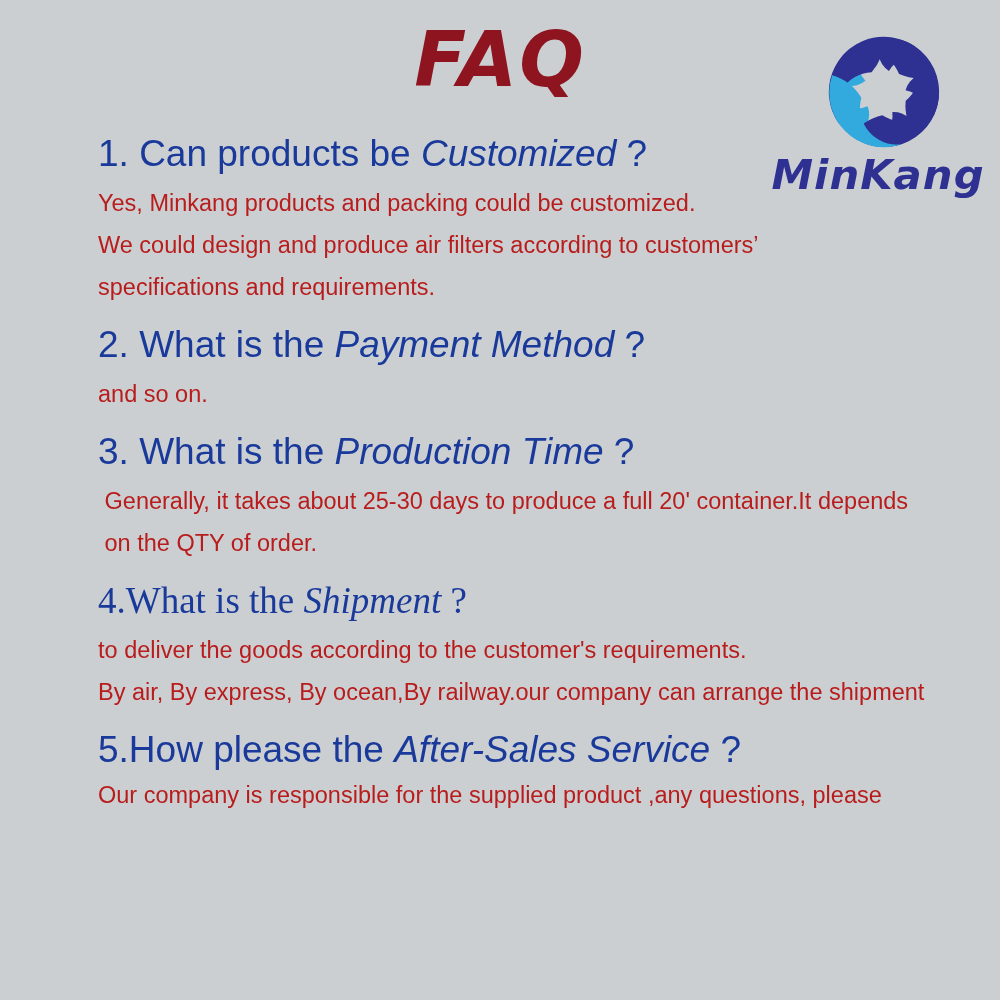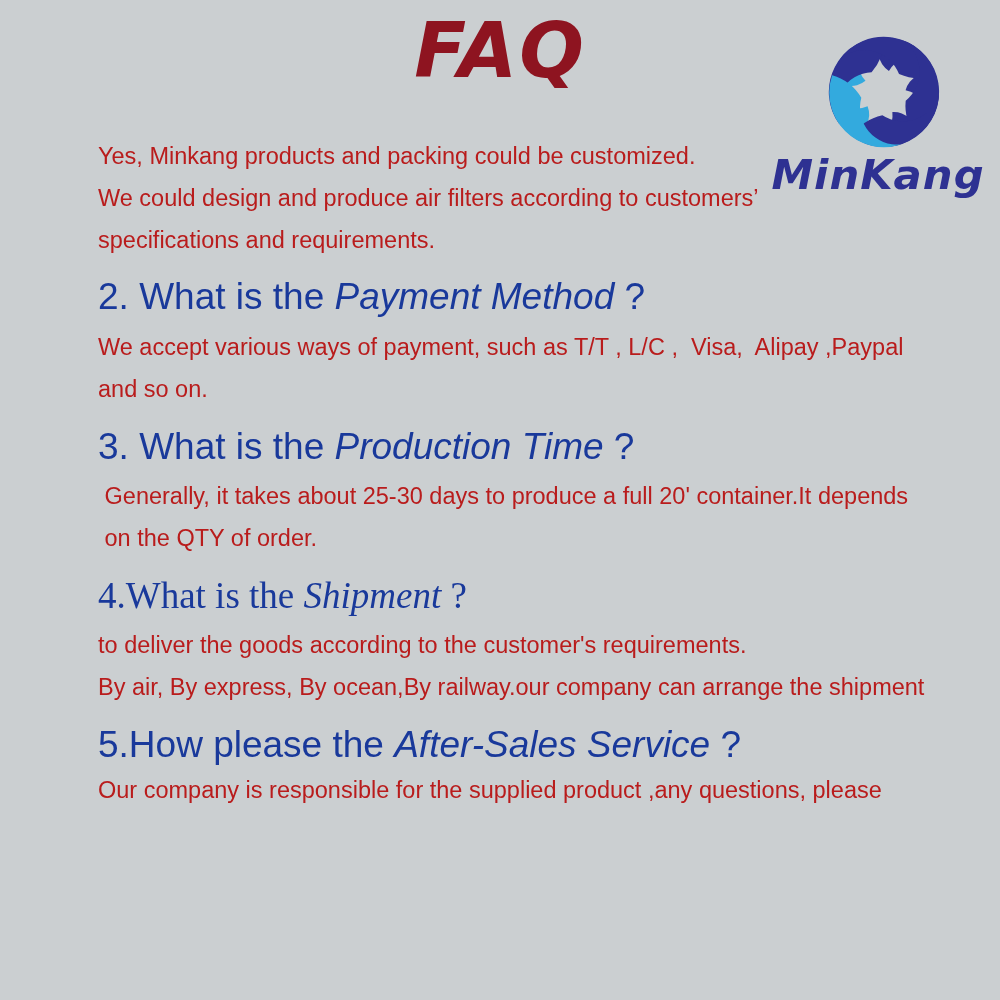--- a/index.html
+++ b/index.html
@@ -17,21 +17,21 @@
 
   
   #header {
     position: relative;
     height: 200px;
   }
   #faq-title {
     position: absolute;
     left: 0;
     right: 0;
-    top: 13px;
+    top: 22px;
     text-align: center;
     font-family: "DejaVu Sans", sans-serif;
     font-style: italic;
     font-weight: bold;
     font-size: 76px;
     letter-spacing: 2px;
     color: #8e1420;
     line-height: 1;
   }
   #brand-logo {
@@ -156,31 +156,31 @@
       </g>
     </svg>
 
     <div id="logo-wordmark">MinKang</div>
   </div>
 </div>
 
 <div id="faq-list">
 
   <div class="faq-item" data-idx="0">
+    <div class="faq-question"><span class="q-num">1.</span><span class="q-lead"> Can products be </span><span class="q-key">Customized</span><span class="q-tail"> ?</span></div>
     <div class="faq-answer">
         <span class="ans-line">Yes, Minkang products and packing could be customized.</span>
         <span class="ans-line">We could design and produce air filters according to customers’</span>
         <span class="ans-line">specifications and requirements.</span>
       </div>
   </div>
 
   <div class="faq-item" data-idx="1">
     <div class="faq-question"><span class="q-num">2.</span><span class="q-lead"> What is the </span><span class="q-key">Payment Method</span><span class="q-tail"> ?</span></div>
     <div class="faq-answer">
-        <span class="ans-line">We accept various ways of payment, such as T/T , L/C ,  Visa,  Alipay ,Paypal</span>
         <span class="ans-line">and so on.</span>
       </div>
   </div>
 
   <div class="faq-item" data-idx="2">
     <div class="faq-question"><span class="q-num">3.</span><span class="q-lead"> What is the </span><span class="q-key">Production Time</span><span class="q-tail"> ?</span></div>
     <div class="faq-answer">
         <span class="ans-line"> Generally, it takes about 25-30 days to produce a full 20' container.It depends</span>
         <span class="ans-line"> on the QTY of order.</span>
       </div>

